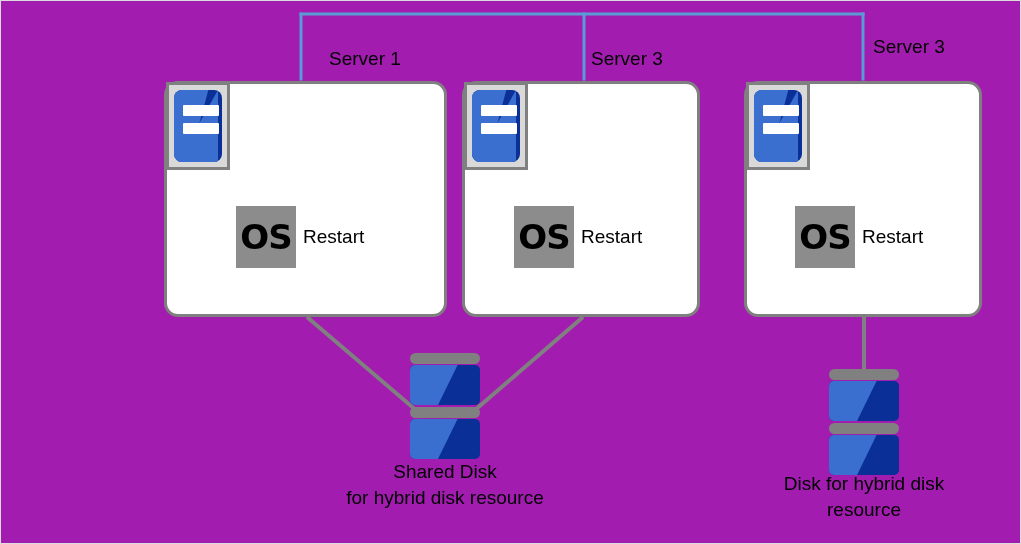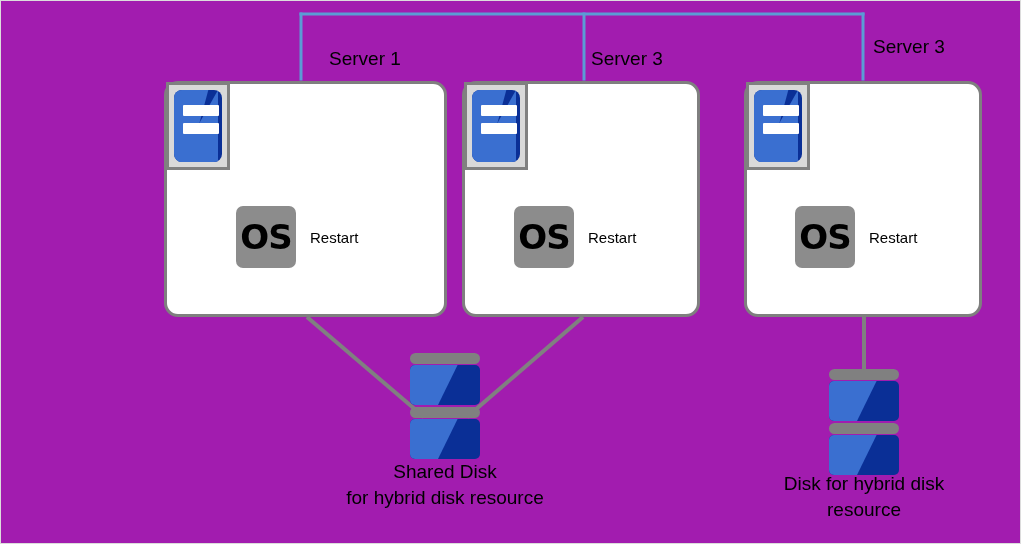--- a/index.html
+++ b/index.html
@@ -97,34 +97,34 @@
   
   .os-group {
     position: absolute;
     display: flex;
     align-items: center;
   }
   .os-chip {
     width: 60px;
     height: 62px;
     background: #8c8c8c;
-    border-radius: 7px;
+    border-radius: 0;
     display: flex;
     align-items: center;
     justify-content: center;
     font-size: 34px;
     font-weight: bold;
     color: #000000;
     letter-spacing: -1px;
     line-height: 1;
     font-family: "DejaVu Sans", sans-serif;
   }
   .os-action {
-    margin-left: 14px;
-    font-size: 15px;
+    margin-left: 7px;
+    font-size: 19px;
     color: #000000;
     white-space: nowrap;
   }
 
   
   .disk {
     position: absolute;
     width: 70px;
   }
   .disk-cap {

